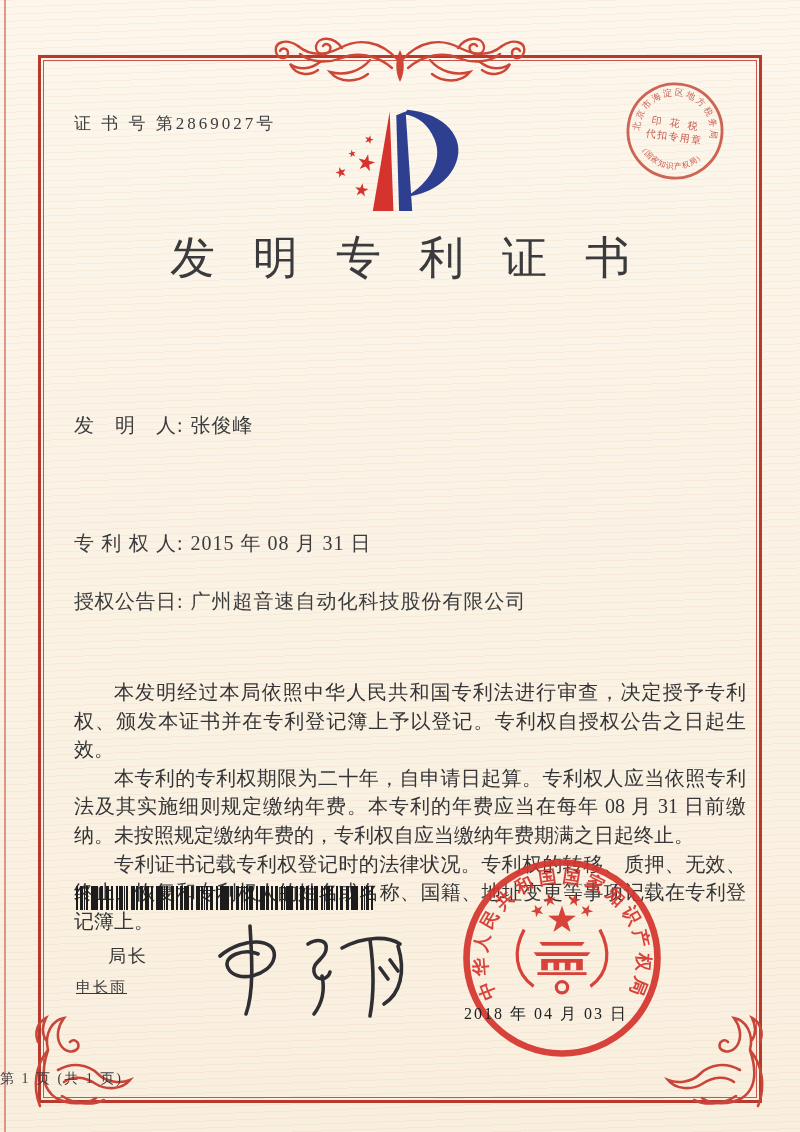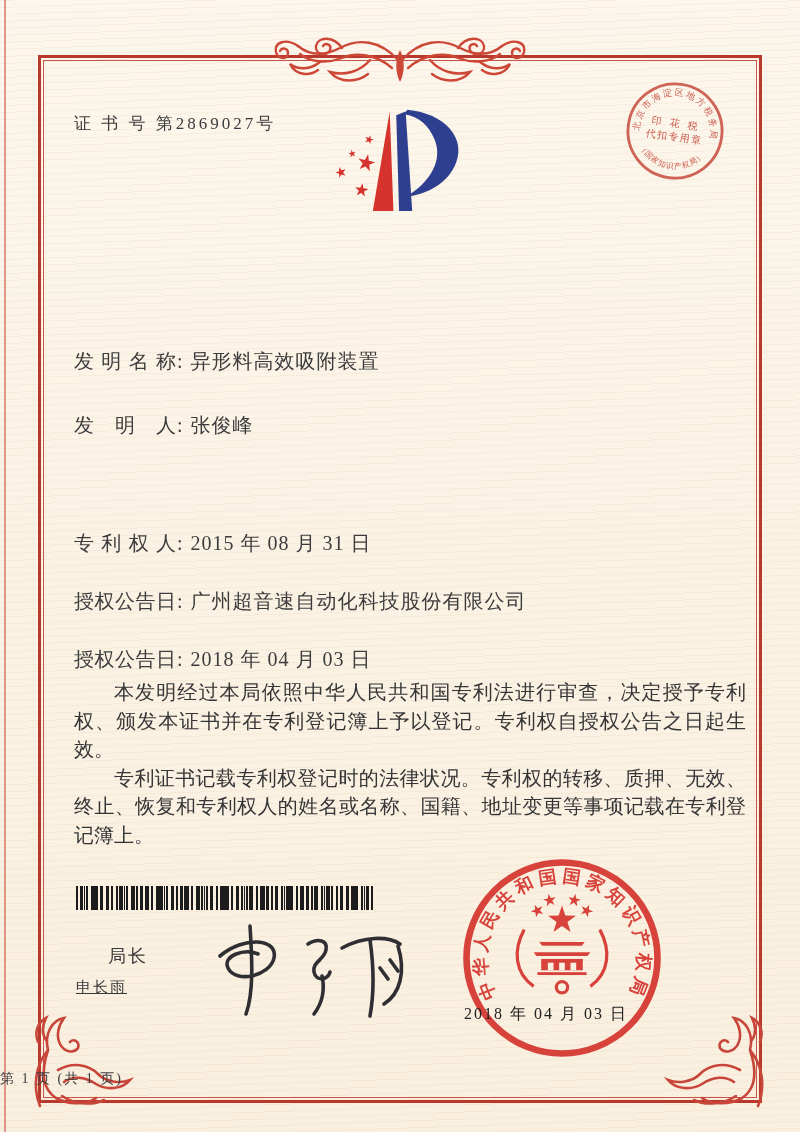--- a/index.html
+++ b/index.html
@@ -115,39 +115,35 @@
       <use href="#star" transform="translate(17,73) scale(0.6) rotate(-18)"></use>
       <use href="#star" transform="translate(39,92) scale(0.75) rotate(8)"></use>
       <polygon points="69,8 51,114 73,114"></polygon>
     </g>
     <g fill="#2e3f8f">
       <polygon points="76,12 86,8 93,114 79,114"></polygon>
       <path d="M88,6 C128,10 150,36 140,62 C132,84 110,96 86,99 C112,84 126,60 117,38 C110,22 100,13 84,11 Z"></path>
     </g>
   </svg>
 
+  <div class="title">发明专利证书</div>
 
-  <div class="field" style="top:348px">
-    <span class="flabel">发明名称</span><span class="colon">:</span><span class="fvalue">异形料高效吸附装置</span>
-  </div>
   <div class="field" style="top:412px">
     <span class="flabel">发明人</span><span class="colon">:</span><span class="fvalue">张俊峰</span>
   </div>
   <div class="field" style="top:530px">
     <span class="flabel">专利权人</span><span class="colon">:</span><span class="fvalue">2015 年 08 月 31 日</span>
   </div>
   <div class="field" style="top:588px">
     <span class="flabel">授权公告日</span><span class="colon">:</span><span class="fvalue">广州超音速自动化科技股份有限公司</span>
   </div>
-  <div class="field" style="top:646px">
-    <span class="flabel">授权公告日</span><span class="colon">:</span><span class="fvalue">2018 年 04 月 03 日</span>
-  </div>
 
   <div class="paras">
     <p>本发明经过本局依照中华人民共和国专利法进行审查，决定授予专利权、颁发本证书并在专利登记簿上予以登记。专利权自授权公告之日起生效。</p>
+    <p>本专利的专利权期限为二十年，自申请日起算。专利权人应当依照专利法及其实施细则规定缴纳年费。本专利的年费应当在每年 08 月 31 日前缴纳。未按照规定缴纳年费的，专利权自应当缴纳年费期满之日起终止。</p>
     <p>专利证书记载专利权登记时的法律状况。专利权的转移、质押、无效、终止、恢复和专利权人的姓名或名称、国籍、地址变更等事项记载在专利登记簿上。</p>
   </div>
 
   <div class="barcode"></div>
 
   <div class="issuer-title">局长</div>
   <div class="issuer-name">申长雨</div>
 
   <svg class="signature" width="220" height="105" viewBox="0 0 220 105">
     <g stroke="#2f2f33" stroke-width="3.6" fill="none" stroke-linecap="round">

